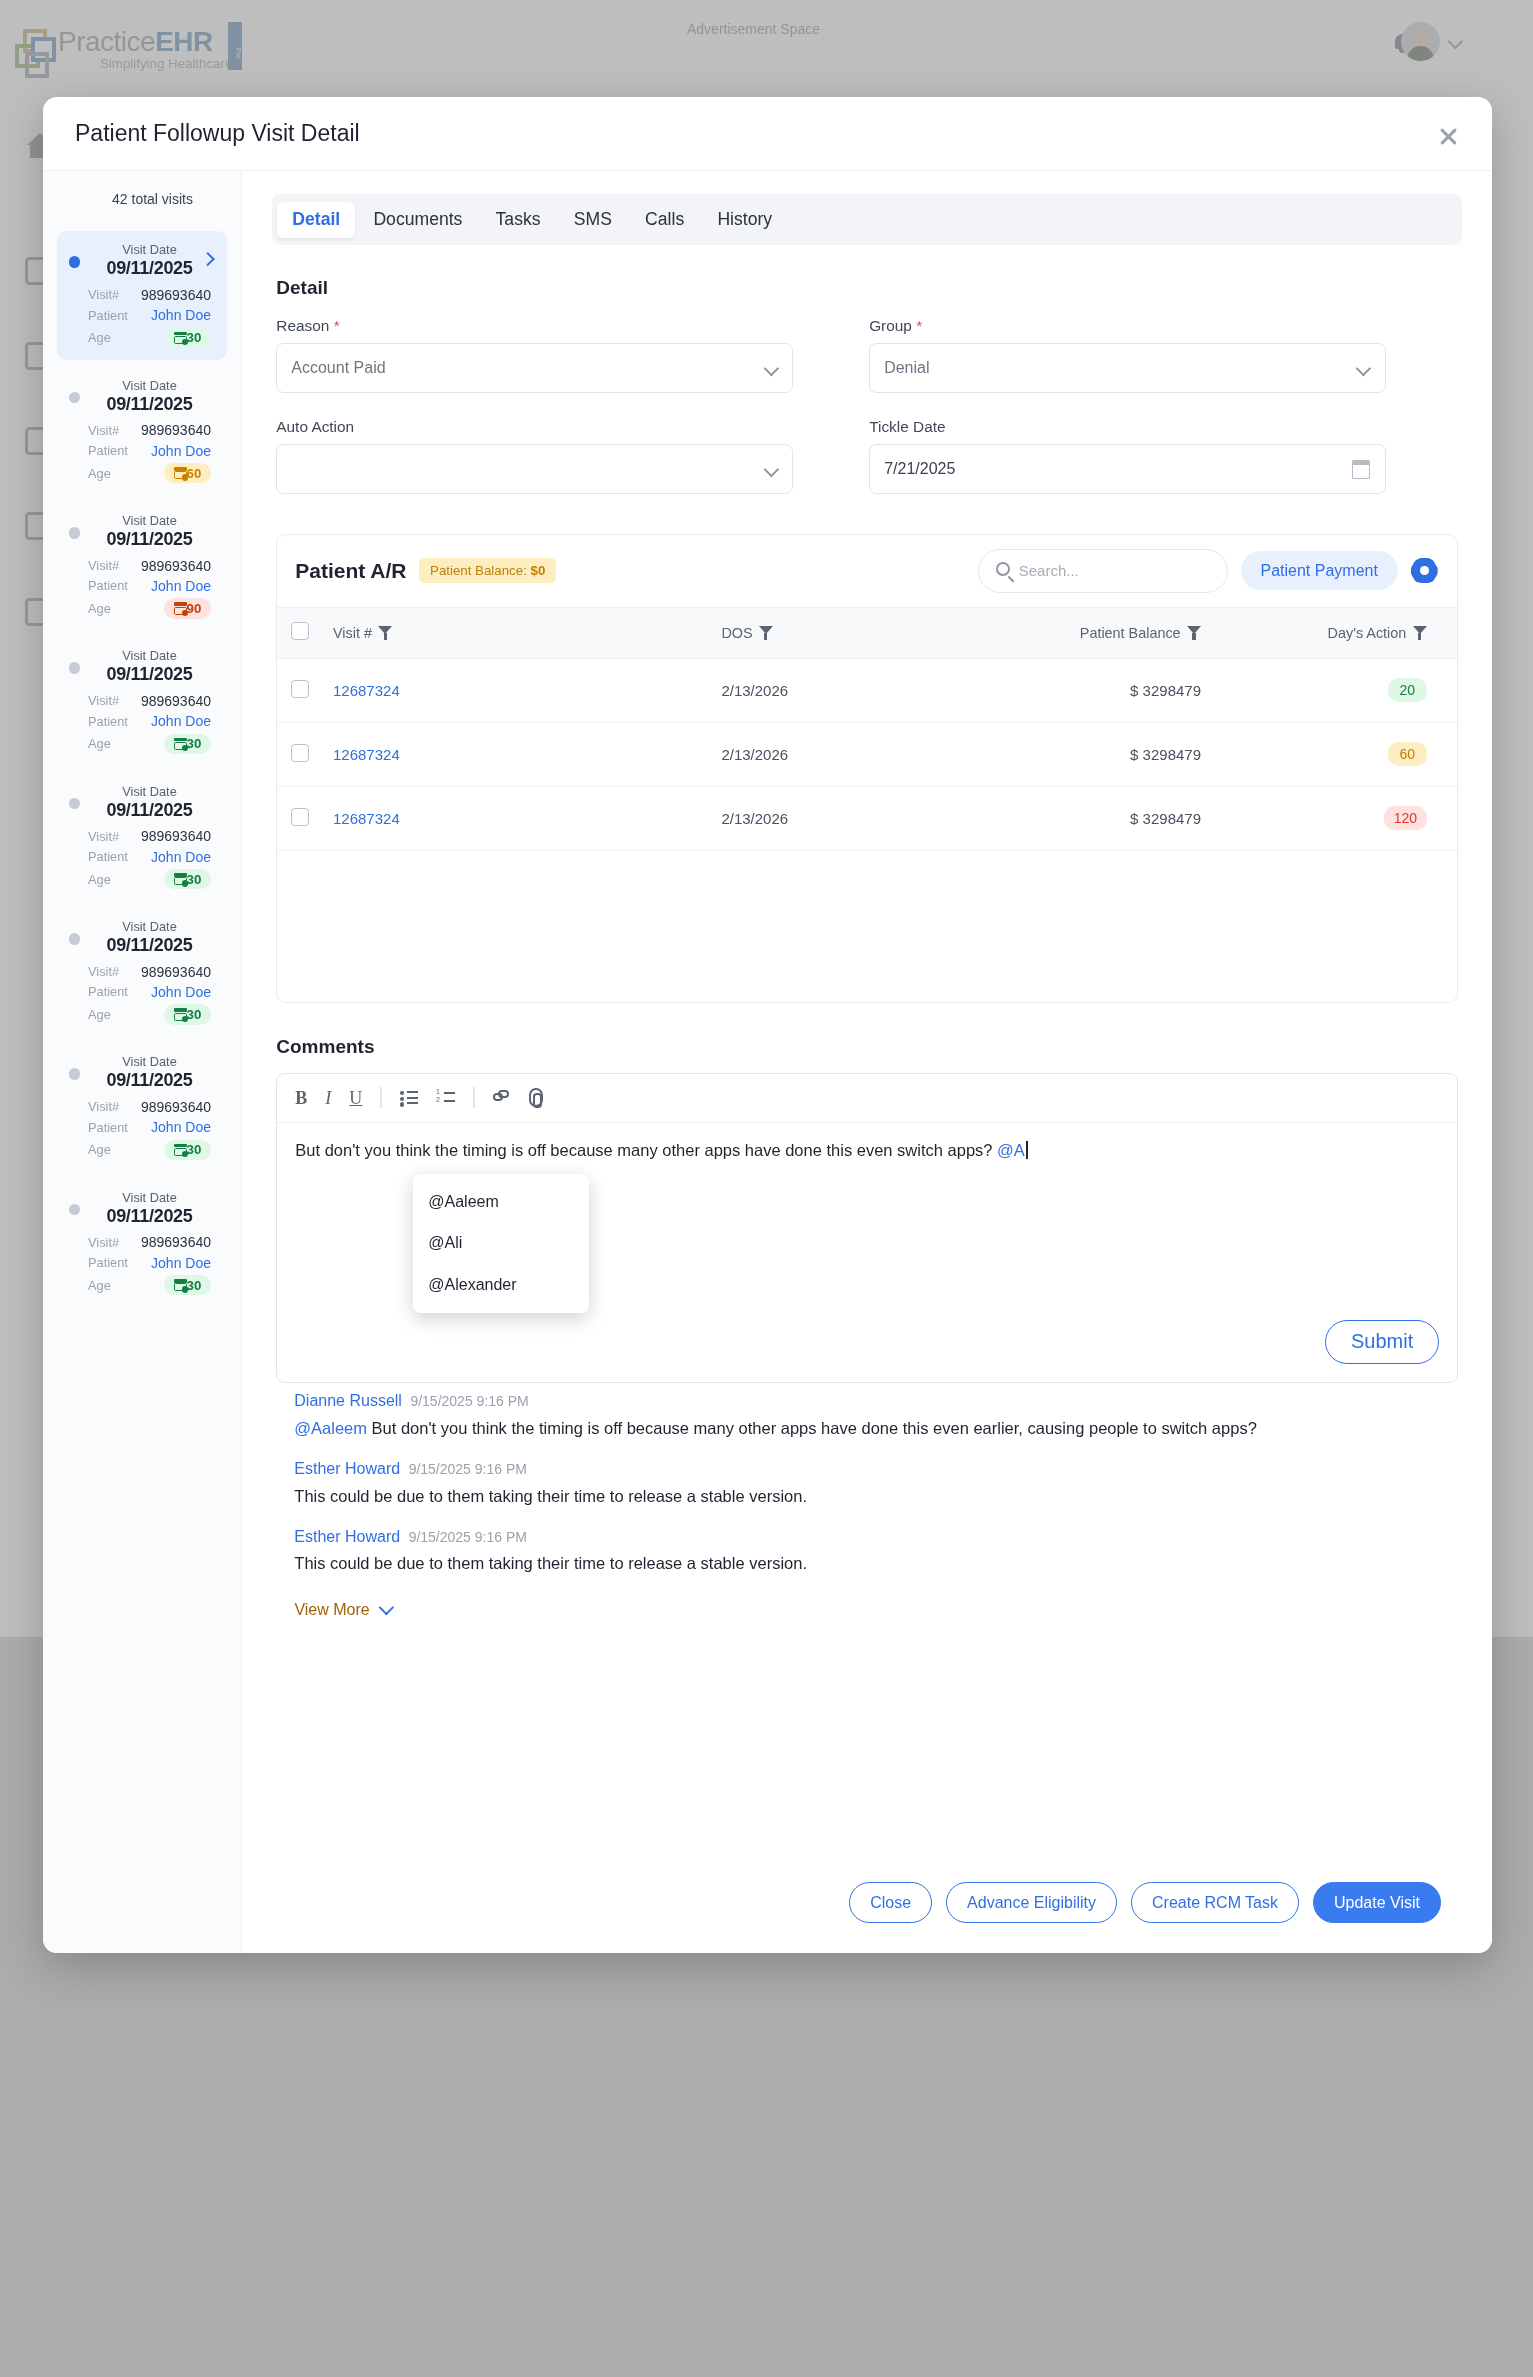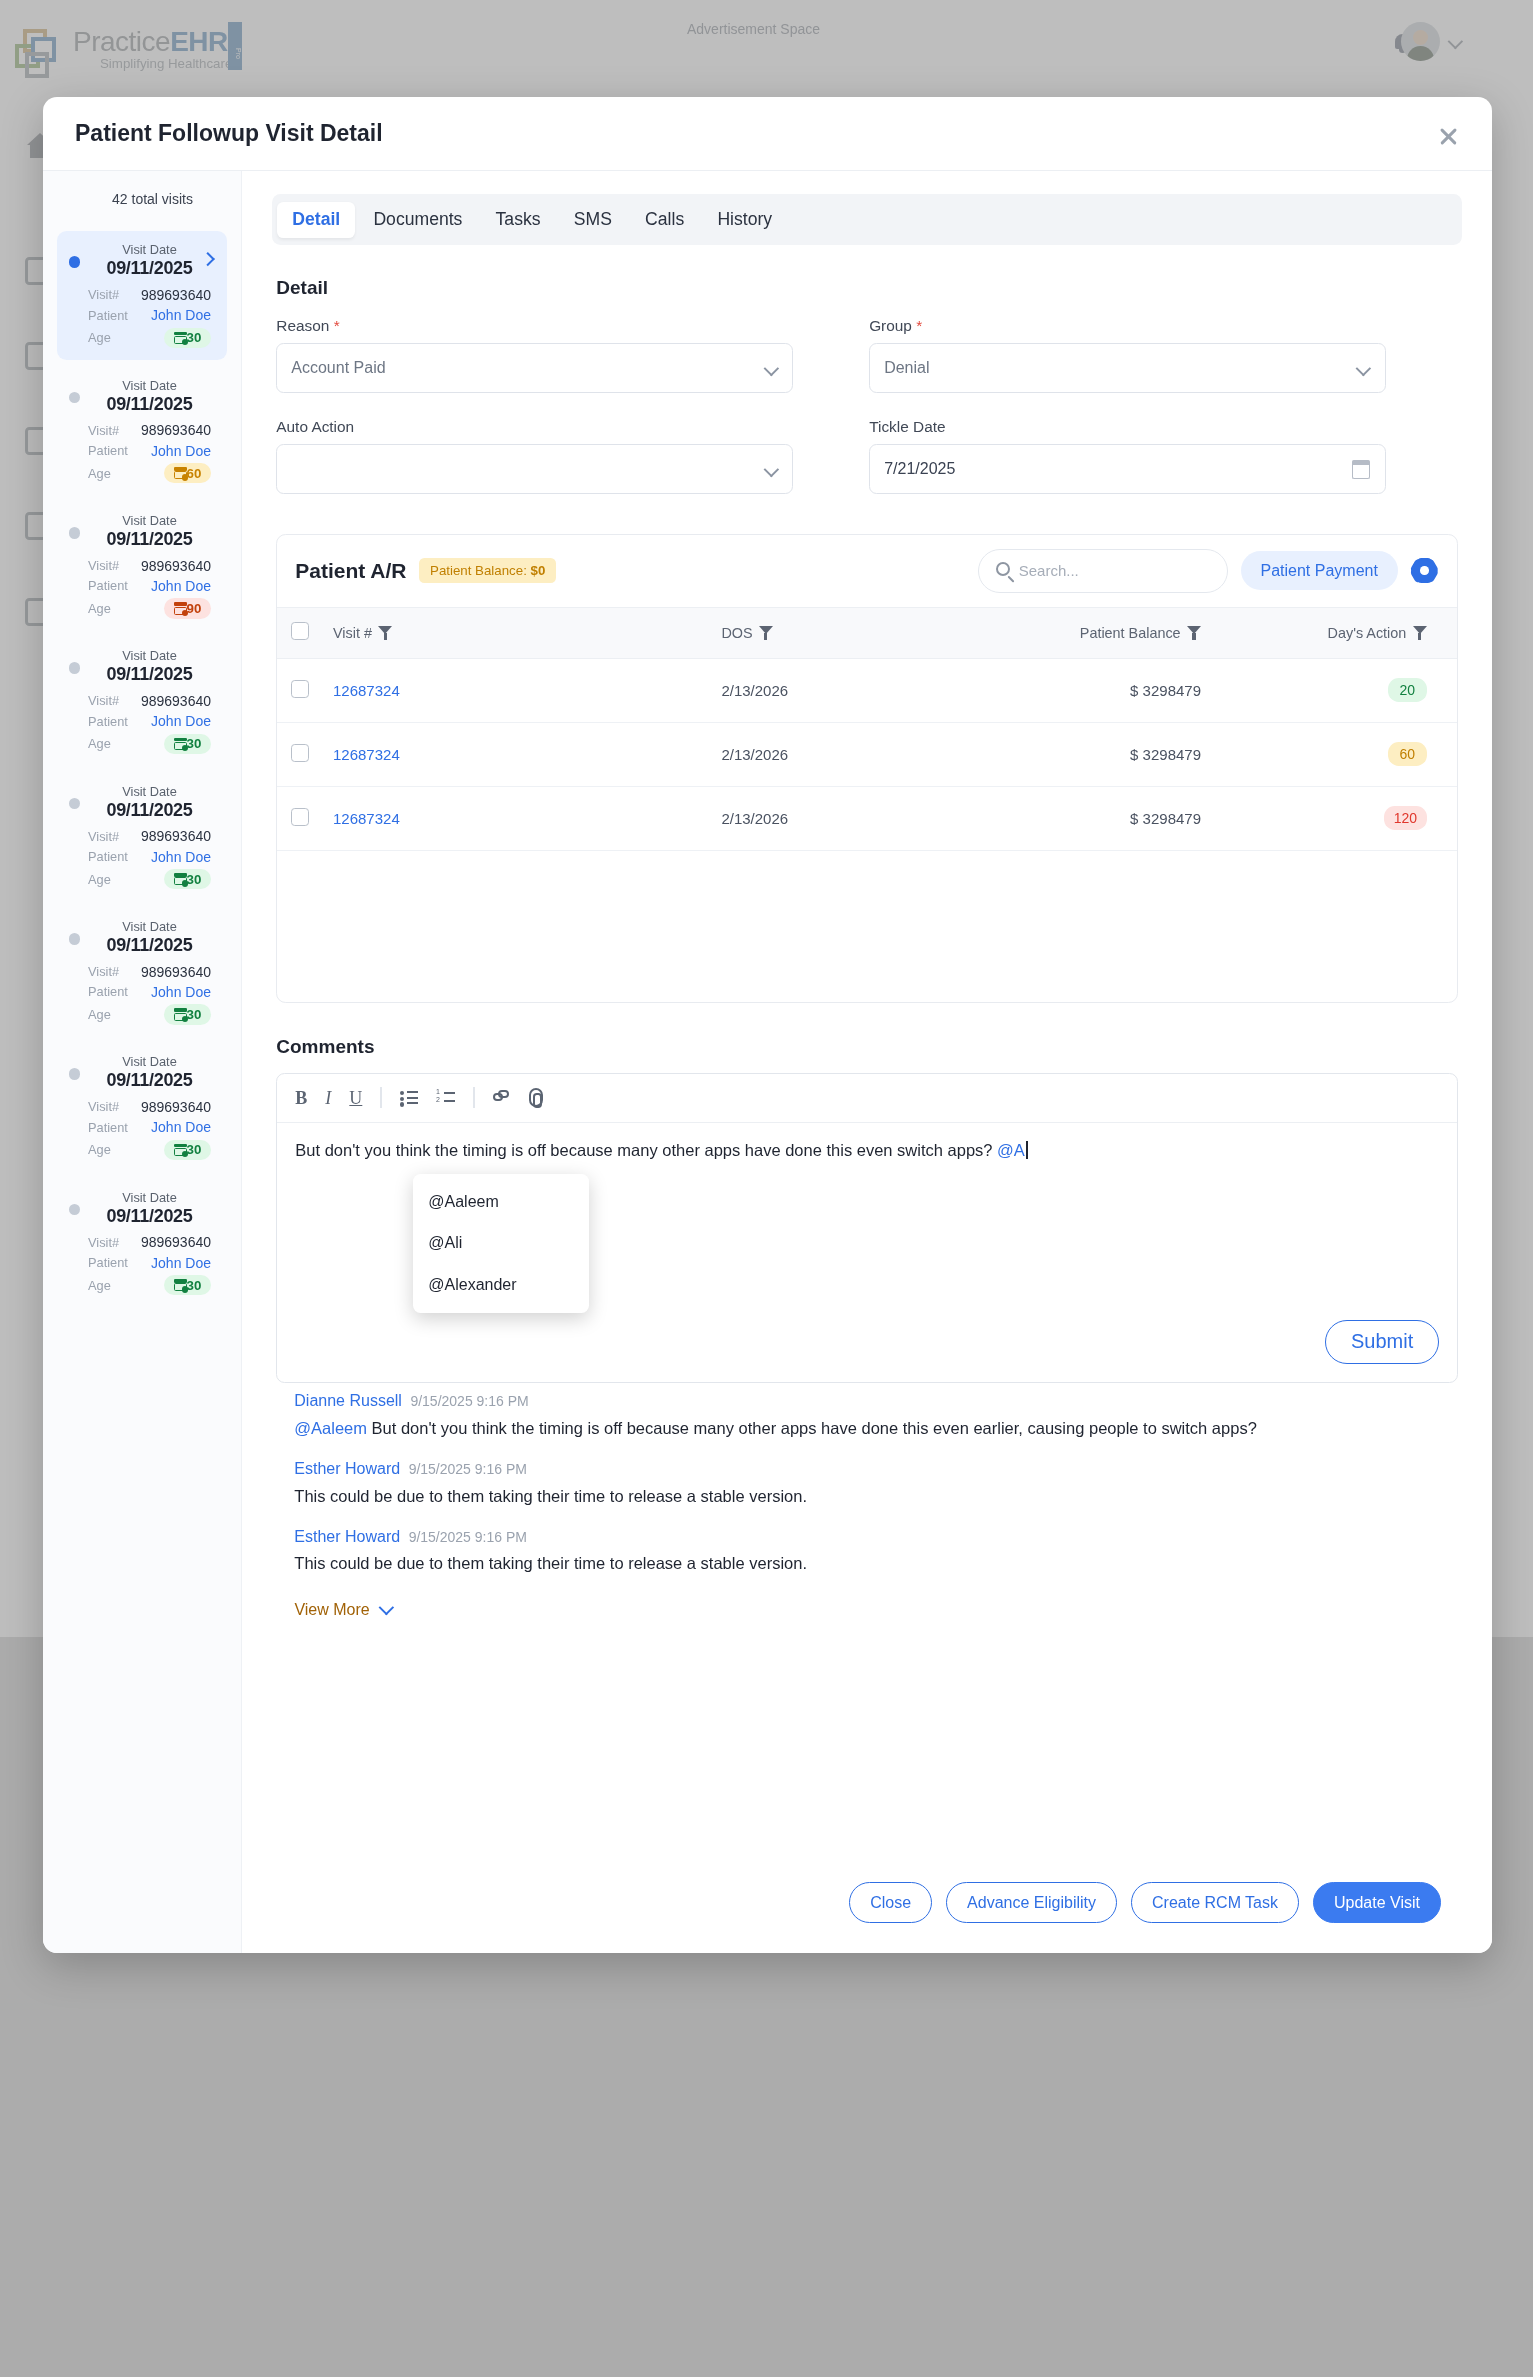--- a/index.html
+++ b/index.html
@@ -19,21 +19,21 @@
   .bg-topbar {
     position: absolute; top:0; left:0; width:1534px; height:97px;
     background:#ffffff; display:flex; align-items:center;
   }
   .bg-logo { position:absolute; left:15px; top:16px; width:224px; height:64px; }
   .logo-cross { position:absolute; left:0; top:12.8px; width:53px; height:46px; }
   .logo-sq1 { position:absolute; left:7.5px; top:0px; width:24.5px; height:24.5px; border:4.8px solid #c9a66b; }
   .logo-sq2 { position:absolute; left:0px; top:15px; width:24.5px; height:24.5px; border:4.8px solid #8aab6a; }
   .logo-sq3 { position:absolute; left:16px; top:8.5px; width:24.5px; height:24.5px; border:4.8px solid #5b8db8; background:#fff; }
   .logo-sq4 { position:absolute; left:9.6px; top:23.4px; width:24.5px; height:25.6px; border:4.8px solid #9aa0a6; background:transparent; }
-  .logo-text { position:absolute; left:58px; top:9.6px; font-size:28px; color:#8e9397; letter-spacing:-0.5px;}
+  .logo-text { position:absolute; left:43px; top:9.6px; font-size:28px; color:#8e9397; letter-spacing:-0.5px;}
   .logo-text .ehr { color:#5b8db8; font-weight:bold;}
   .logo-sub { position:absolute; left:85px; top:40px; font-size:13.3px; color:#9aa0a6; }
   .logo-pro { position:absolute; left:213px; top:6.4px; width:14px; height:48px; background:#5b8db8; color:#fff; font-size:7px; writing-mode:vertical-rl; text-align:center; padding-top:15px;}
   .ad-space { position:absolute; left:687px; top:21px; font-size:14px; color:#8a9099;}
   .bell { position:absolute; right:122px; top:33px; width:19px; height:21px;}
   .bell-body { position:absolute; left:2.1px; top:1.1px; width:15px; height:15px; background:#6b7280; border-radius:7.5px 7.5px 2.1px 2.1px;}
   .bell-foot { position:absolute; left:5.9px; top:15.4px; width:7.5px; height:4.8px; background:#6b7280; border-radius:0 0 3.7px 3.7px;}
   .bell-dot { position:absolute; left:12.8px; top:-3.2px; width:9.6px; height:9.6px; border-radius:50%; background:#e06c6c;}
   .avatar-wrap { position:absolute; right:53px; top:22.4px; width:80px; height:43px;}
   .avatar { position:absolute; left:0; top:0; width:39px; height:39px; border-radius:50%; background:#cdd3d8; overflow:hidden;}
@@ -58,21 +58,21 @@
   .modal {
     position:absolute; left:43px; top:97px; width:1449px; height:1856px;
     background:#ffffff; border-radius:14px;
     box-shadow:0 12.8px 43px rgba(0,0,0,.22);
     overflow:hidden;
   }
   .modal-header {
     position:relative; height:74px; border-bottom:1.1px solid #eceff3;
     display:flex; align-items:center; padding:0 32px;
   }
-  .modal-title { font-size:23px; font-weight:bold; color:#1f2430; }
+  .modal-title { font-size:23px; font-weight:normal; color:#1f2430; }
   .close-btn {
     position:absolute; right:31px; top:27px; width:25.6px; height:25.6px; cursor:pointer;
   }
   .close-btn:before, .close-btn:after {
     content:""; position:absolute; left:2.1px; top:11.2px; width:21px; height:2.7px;
     background:#9aa2ad; border-radius:1.6px;
   }
   .close-btn:before { transform:rotate(45deg); }
   .close-btn:after  { transform:rotate(-45deg); }
 

